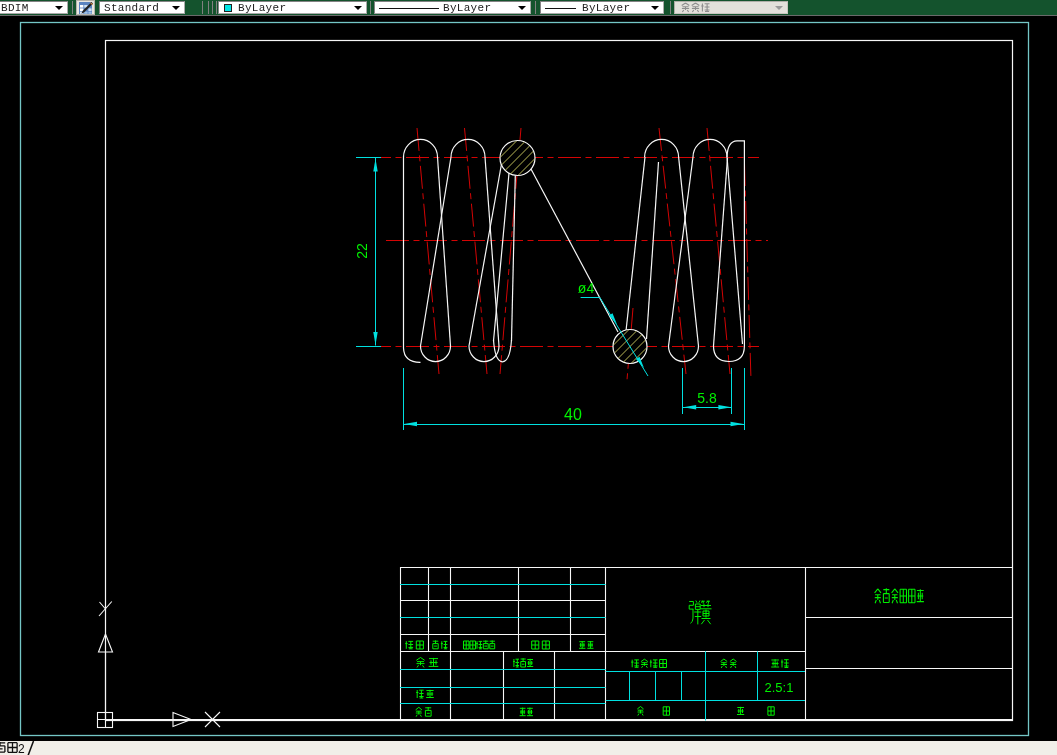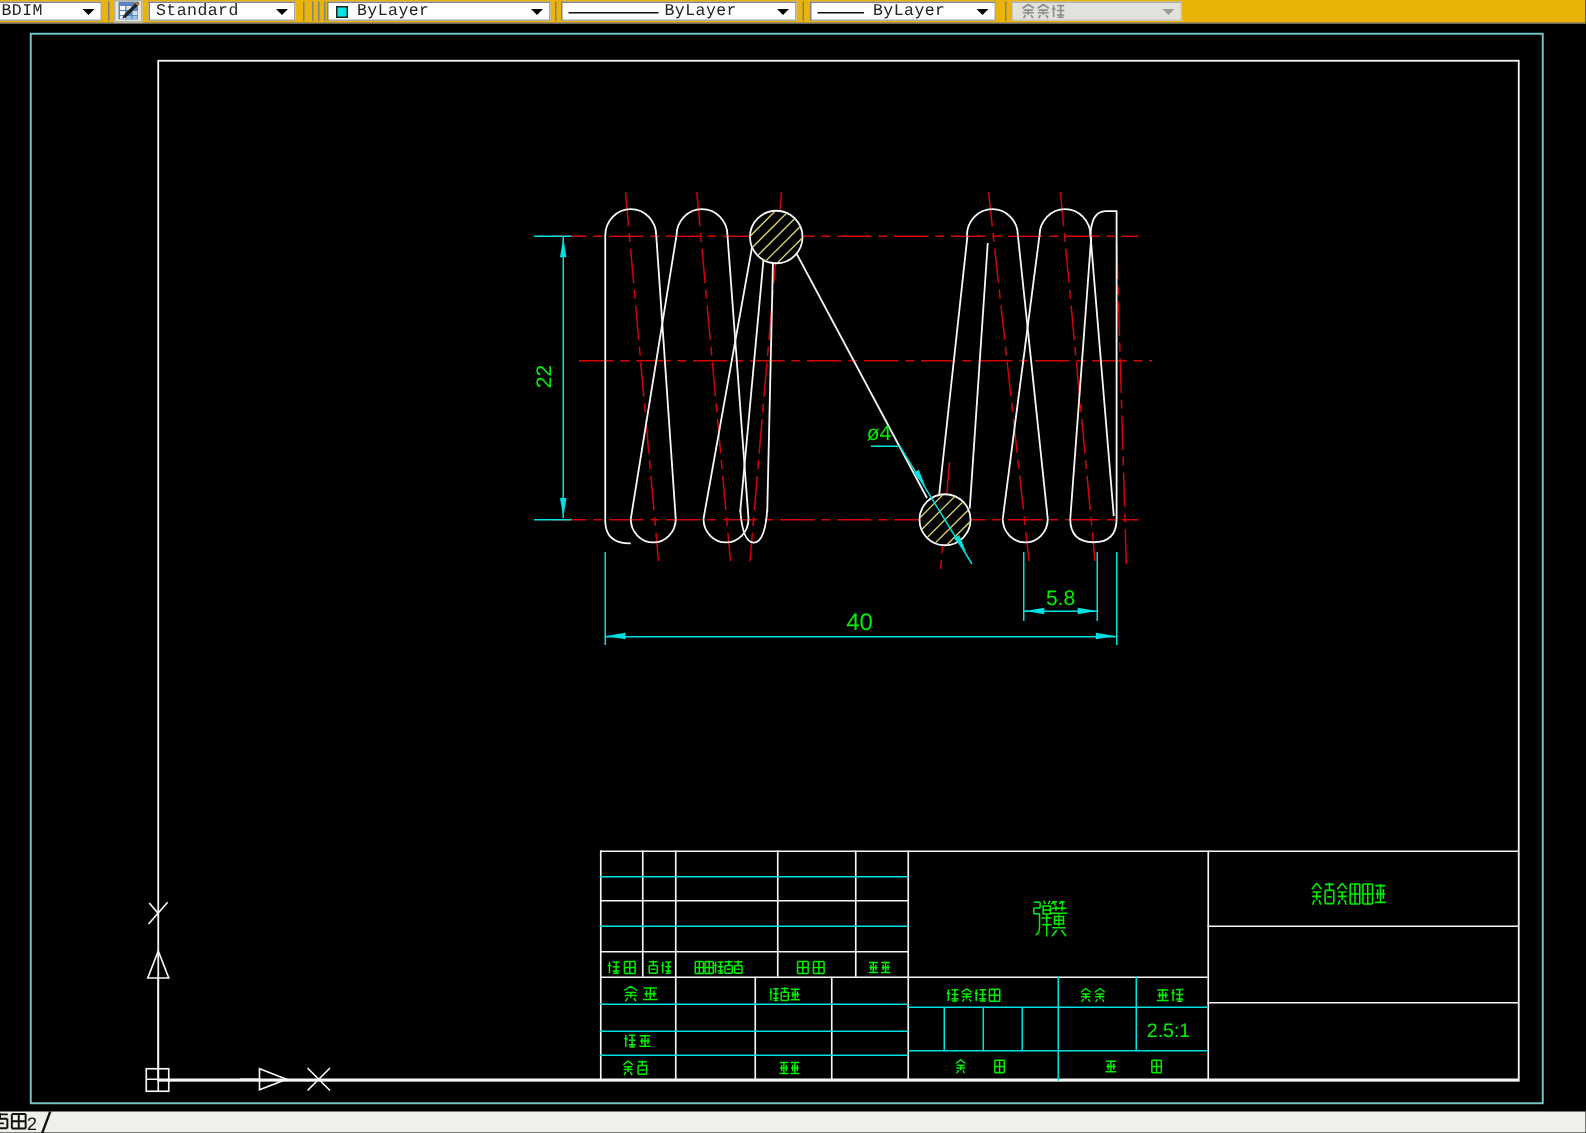--- a/index.html
+++ b/index.html
@@ -1,15 +1,15 @@
 <!DOCTYPE html>
 <html><head><meta charset="utf-8"><style>
 *{margin:0;padding:0;box-sizing:border-box}
 html,body{width:1057px;height:755px;background:#000;overflow:hidden;font-family:"Liberation Sans",sans-serif}
-#toolbar{position:absolute;left:0;top:0;width:1057px;height:16px;background:#eab308;border-bottom:1px solid #6a6a6a}
+#toolbar{position:absolute;left:0;top:0;width:1057px;height:16px;background:#14532d;border-bottom:1px solid #6a6a6a}
 .combo{position:absolute;top:1px;height:13px;background:#fff;border:1px solid;border-color:#848284 #aaa #aaa #848284;font:11px "Liberation Mono",monospace;color:#222;white-space:nowrap}
 .combo .tx{position:absolute;top:0px;letter-spacing:.3px}
 .arr{position:absolute;right:4px;top:4px;width:0;height:0;border-left:4.5px solid transparent;border-right:4.5px solid transparent;border-top:4.5px solid #000}
 .arrg{border-top-color:#9a9a9a}
 .sep{position:absolute;top:1px;height:13px;width:1px;background:#808080}
 #status{position:absolute;left:0;top:741px;width:1057px;height:14px;background:#f1efe9}
 svg text{font-family:"Liberation Sans",sans-serif}
 </style></head><body>
 <div id="toolbar">
  <div class="combo" style="left:-12px;width:80px">
@@ -24,21 +24,21 @@
         <rect x="7.2" y="3" width="3.4" height="2.6" fill="#cfe0f2"></rect>
         <rect x="3" y="6.4" width="3.4" height="2.6" fill="#fff"></rect>
         <rect x="3" y="9.6" width="3.4" height="2.2" fill="#dce9f5"></rect>
         <rect x="7.2" y="9.6" width="3.4" height="2.2" fill="#9fc1e4"></rect>
         <rect x="11.4" y="9.6" width="3.2" height="2.2" fill="#9fc1e4"></rect>
         <rect x="11.4" y="6.4" width="3.2" height="2.6" fill="#cfe0f2"></rect>
         <path d="M14.5 0 L16 1.5 L7 10.5 L4.5 11.5 L5.5 9Z" fill="#222"></path>
         <path d="M13.8 0.2 L16 2.2 L15.2 3 L13 1Z" fill="#d28b4a"></path>
       </svg>
  </div>
- <div class="combo" style="left:99px;width:98px">
+ <div class="combo" style="left:99px;width:86px">
       <span class="tx" style="left:4px">Standard</span>
       <span class="arr"></span>
     </div>
  <div class="sep" style="left:202px"></div>
  <div class="sep" style="left:208px"></div>
  <div class="sep" style="left:212px"></div>
  <div class="sep" style="left:216px"></div>
  <div class="combo" style="left:218px;width:149px">
       <span style="position:absolute;left:5px;top:1.5px;width:8px;height:8px;background:#00e6e6;border:1px solid #222"></span>
       <span class="tx" style="left:19px">ByLayer</span>

